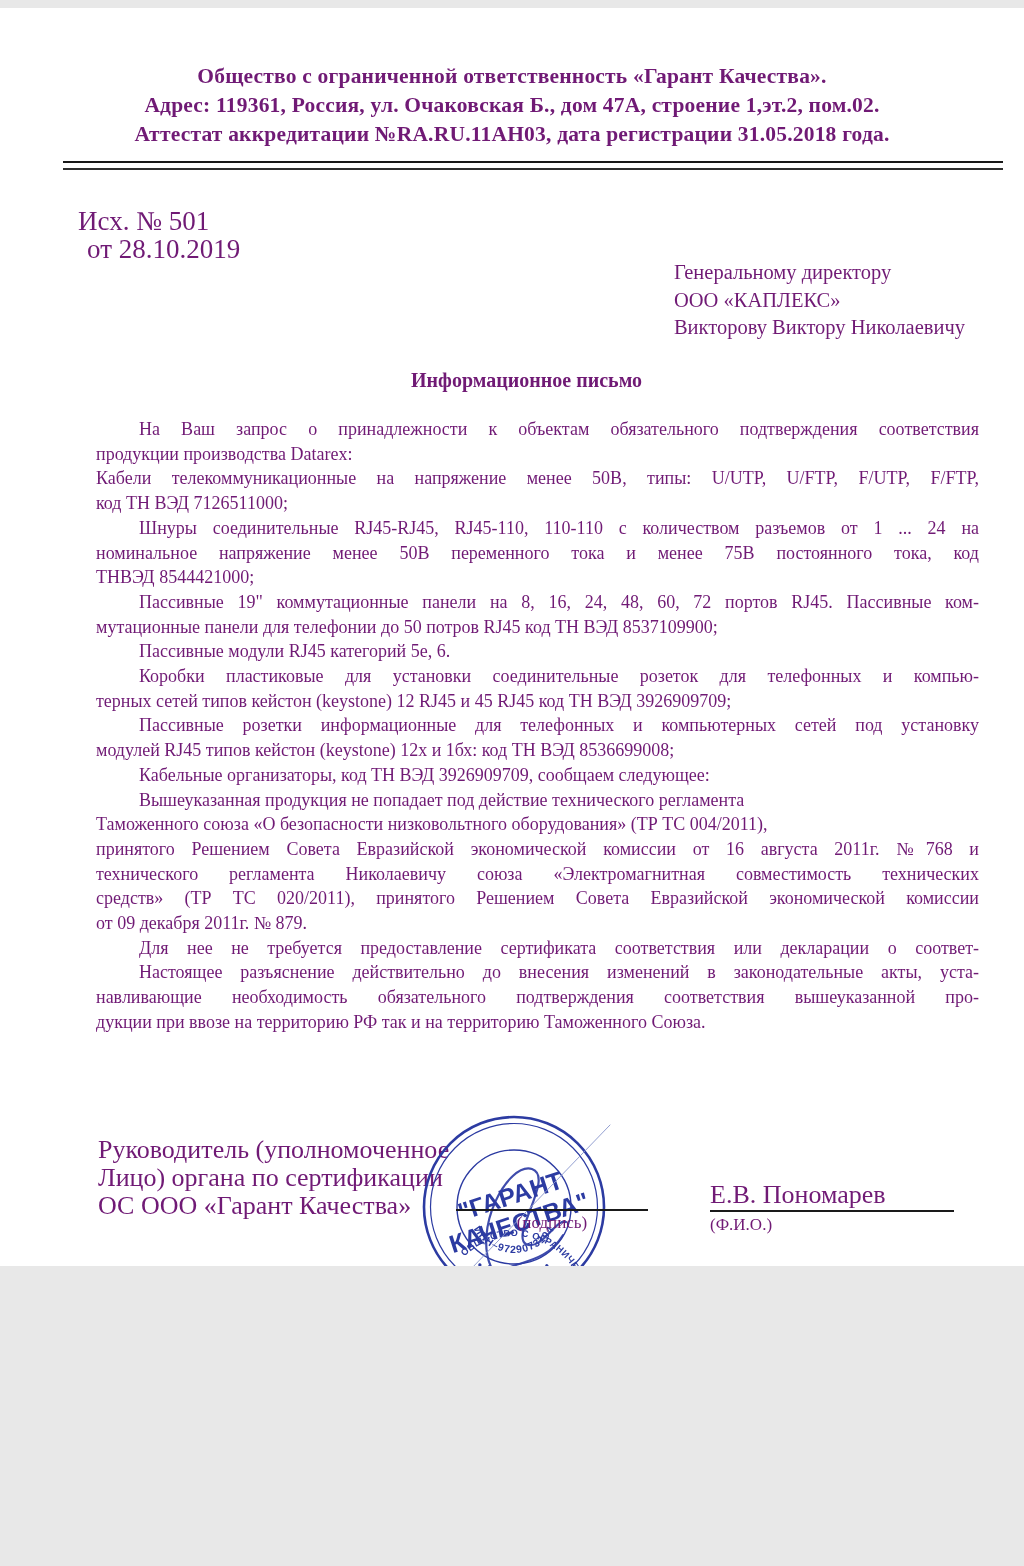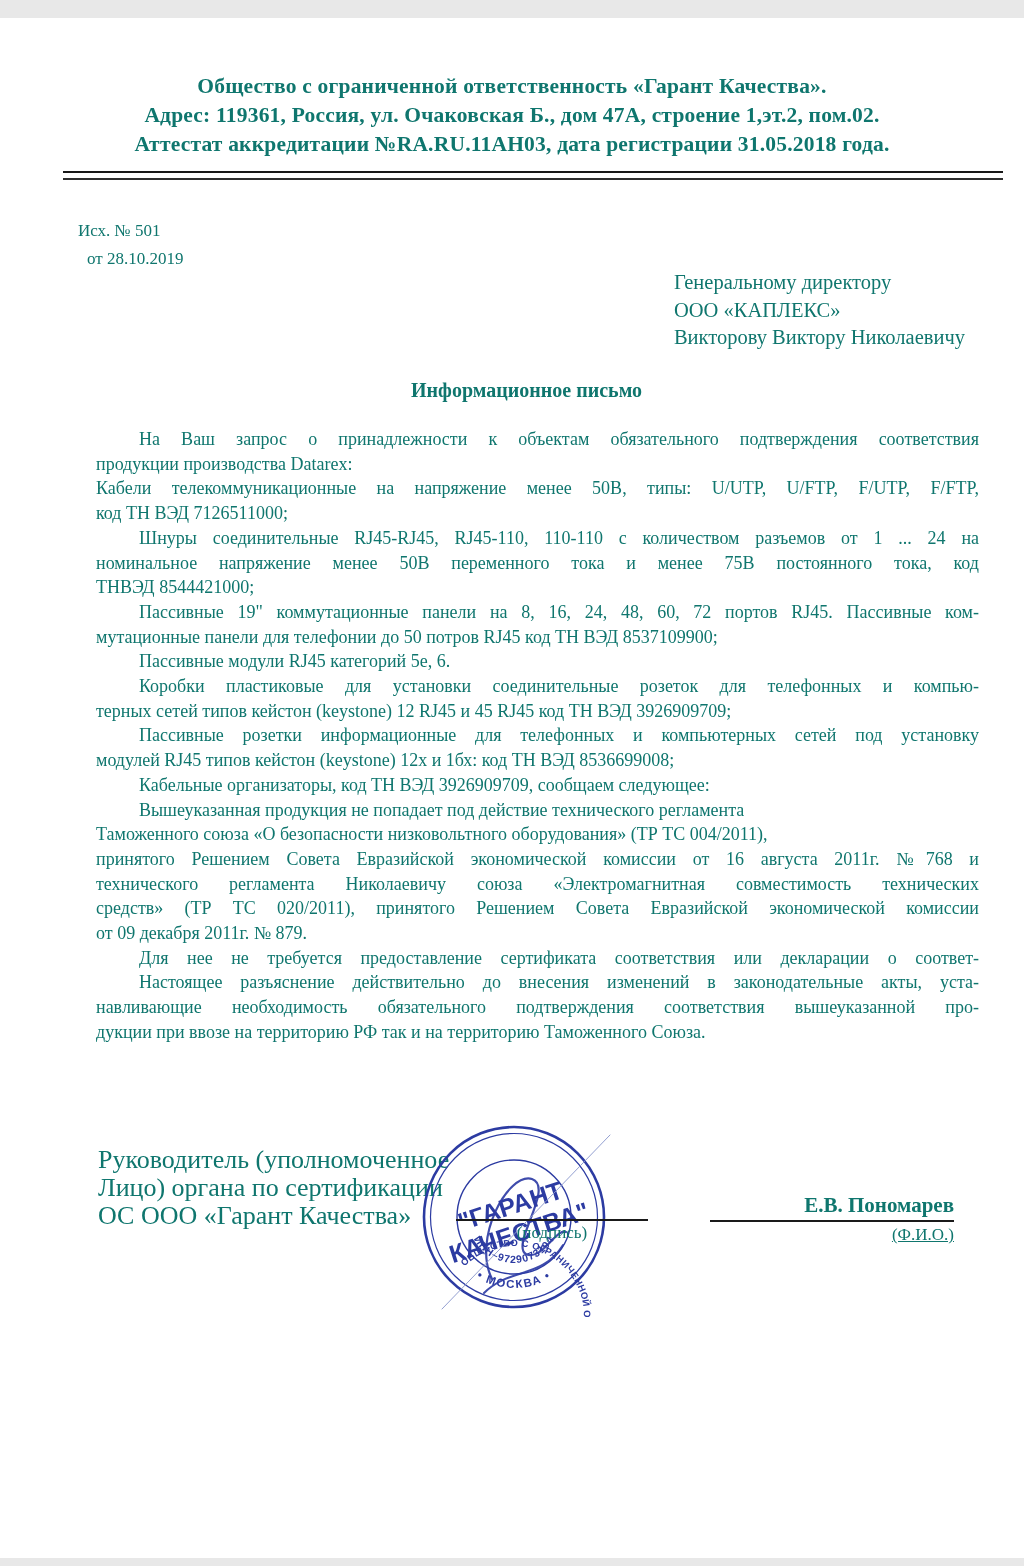--- a/index.html
+++ b/index.html
@@ -1,27 +1,27 @@
 <!DOCTYPE html>
 <html><head>
 <meta charset="utf-8">
 <style>
   html,body{margin:0;padding:0;background:#e8e8e8;}
   .page{
-    position:relative;width:1024px;height:1540px;margin:18px auto;
+    position:relative;width:1024px;height:1258px;margin:8px auto;
     background:#ffffff;overflow:hidden;
-    font-family:"Liberation Serif","DejaVu Serif",serif;color:#0f766e;
+    font-family:"Liberation Serif","DejaVu Serif",serif;color:#701a75;
   }
   
   .letterhead{position:absolute;left:0;top:54px;width:1024px;text-align:center;
     font-weight:bold;font-size:21.5px;line-height:29px;letter-spacing:0.2px;}
   .rule{position:absolute;left:63px;top:153px;width:940px;height:5px;
     border-top:2px solid #181818;border-bottom:2px solid #2e2e2e;}
   
-  .outgoing{position:absolute;left:78px;top:199px;font-size:17px;line-height:28px;}
+  .outgoing{position:absolute;left:78px;top:199px;font-size:27px;line-height:28px;}
   .outgoing .d{padding-left:9px;}
   
   .recipient{position:absolute;right:59px;top:251px;text-align:left;
     font-size:20.5px;line-height:27.5px;}
   
   .title{position:absolute;left:85px;top:361px;width:883px;text-align:center;
     font-weight:bold;font-size:20px;}
   
   .body{position:absolute;left:96px;top:409px;width:883px;
     font-size:18px;line-height:24.7px;}
@@ -29,23 +29,23 @@
   .body .ind{text-indent:43px;}
   .body .j{text-align:justify;text-align-last:justify;}
   
   .sig-left{position:absolute;left:98px;top:1128px;font-size:26px;line-height:28px;}
   .stamp-svg{position:absolute;left:414px;top:1099px;z-index:1;}
   .sign-line{position:absolute;left:456px;top:1201px;width:192px;height:0;
     border-top:2px solid #1a1a1a;z-index:2;}
   .sign-caption{position:absolute;left:452px;top:1205px;width:200px;text-align:center;
     font-size:17px;z-index:2;}
   .name-line{position:absolute;left:710px;top:1172px;width:244px;height:30px;
-    border-bottom:2px solid #1a1a1a;text-align:right;font-size:21px;line-height:30px;font-weight:bold;}
-  .name-caption{position:absolute;left:710px;top:1207px;width:244px;text-align:right;
-    font-size:17px;text-decoration:underline;}
+    border-bottom:2px solid #1a1a1a;text-align:left;font-size:26px;line-height:30px;}
+  .name-caption{position:absolute;left:710px;top:1207px;width:244px;text-align:left;
+    font-size:17px;}
   .stamp-text{font-family:"Liberation Sans","DejaVu Sans",sans-serif;font-weight:bold;}
 </style>
 </head>
 <body>
 
 <div class="page">
 
   <div class="letterhead">
 
   <div class="lh-line">Общество с ограниченной ответственность «Гарант Качества».</div>

